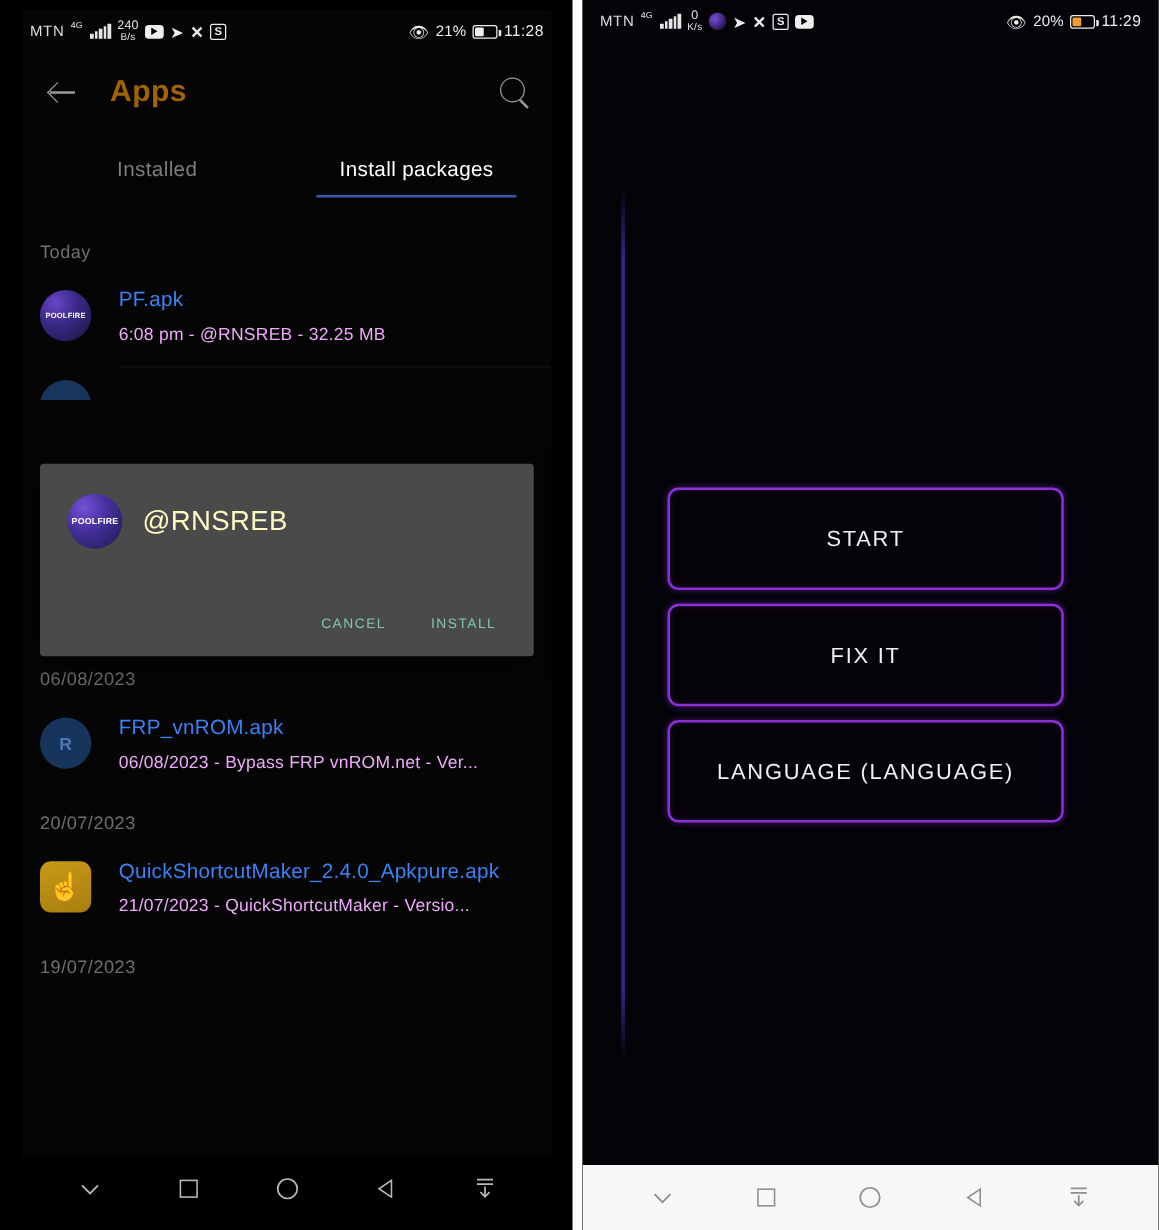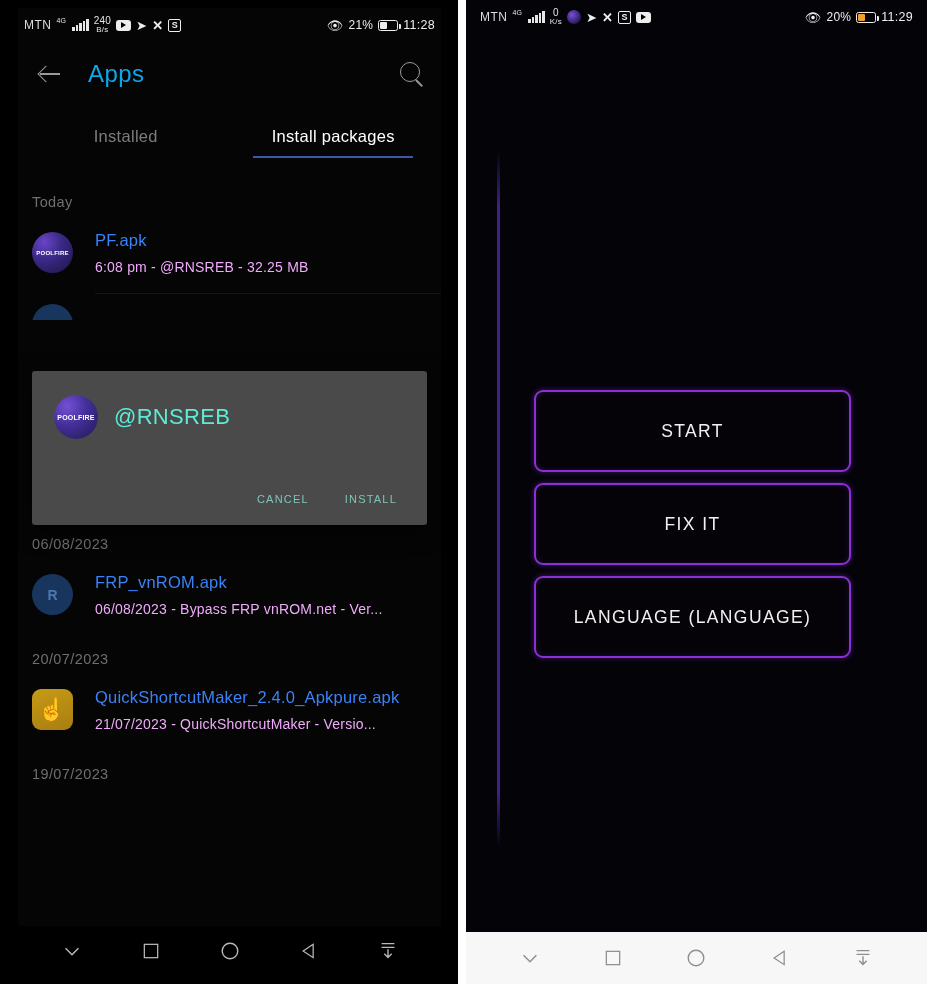--- a/index.html
+++ b/index.html
@@ -71,21 +71,21 @@
   
   .appbar { height: 64px; display:flex; align-items:center; padding: 0 14px; }
   .back-arrow { width:34px;height:34px; position:relative; flex:0 0 auto; }
   .back-arrow:before{
     content:""; position:absolute; left:8px; top:16px; width:20px; height:1.6px; background:#9a9a9a;
   }
   .back-arrow:after{
     content:""; position:absolute; left:8px; top:11px; width:11px;height:11px;
     border-left:1.6px solid #9a9a9a; border-bottom:1.6px solid #9a9a9a; transform: rotate(45deg);
   }
-  .appbar-title { font-size:24px; color:#0ea5e9; margin-left:22px; font-weight:400; letter-spacing:.4px;}
+  .appbar-title { font-size:24px; color:#a16207; margin-left:22px; font-weight:700; letter-spacing:.4px;}
   .search-icon { margin-left:auto; width:30px;height:30px; position:relative; }
   .search-icon:before{
     content:""; position:absolute; left:3px; top:3px; width:18px;height:18px;border-radius:50%;
     border:1.8px solid #9a9a9a;
   }
   .search-icon:after{
     content:""; position:absolute; left:19px; top:20px; width:9px;height:1.8px;background:#9a9a9a;
     transform: rotate(45deg); transform-origin: left center;
   }
 
@@ -120,21 +120,21 @@
   .dialog {
     position:absolute; left:14px; top:363px; width:395px;
     background:#4a4a4a; border-radius:3px; padding: 24px 22px 14px 22px;
     box-shadow: 0 6px 22px rgba(0,0,0,.55);
   }
   .dlg-head { display:flex; align-items:center; gap:16px; }
   .dlg-icon { width:44px;height:44px;border-radius:50%;
       background: radial-gradient(circle at 30% 25%, #7450d6 0%, #44309b 42%, #231751 100%);
       display:flex;align-items:center;justify-content:center; flex:0 0 auto;}
   .dlg-icon span{ font-size:7px;color:#fff;font-weight:bold; letter-spacing:.2px;}
-  .dlg-title { font-size:22px; color:#5eead4; letter-spacing:.3px; }
+  .dlg-title { font-size:22px; color:#fef9c3; letter-spacing:.3px; }
   .dlg-msg { font-size:18px; color:#efefef; line-height:27px; margin-top:21px; max-width:300px; letter-spacing:.2px;}
   .dlg-actions { display:flex; justify-content:flex-end; gap:28px; margin-top:48px; padding-right:4px;}
   .dlg-btn { font-size:11px; color:#7fc4b6; letter-spacing:1.2px; background:none;border:none;cursor:pointer; font-family:inherit; padding:6px 4px;}
 
   
   .navbar-dark {
     position:absolute; left:0; bottom:0; width:100%; height:50px;
     background:#000; display:flex; align-items:center; justify-content:space-around;
     padding: 0 14px;
   }

